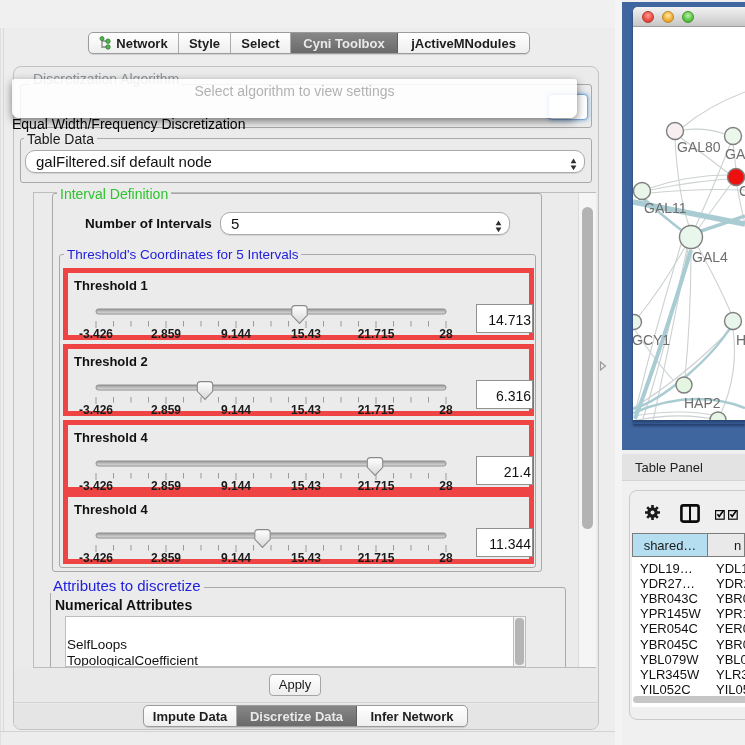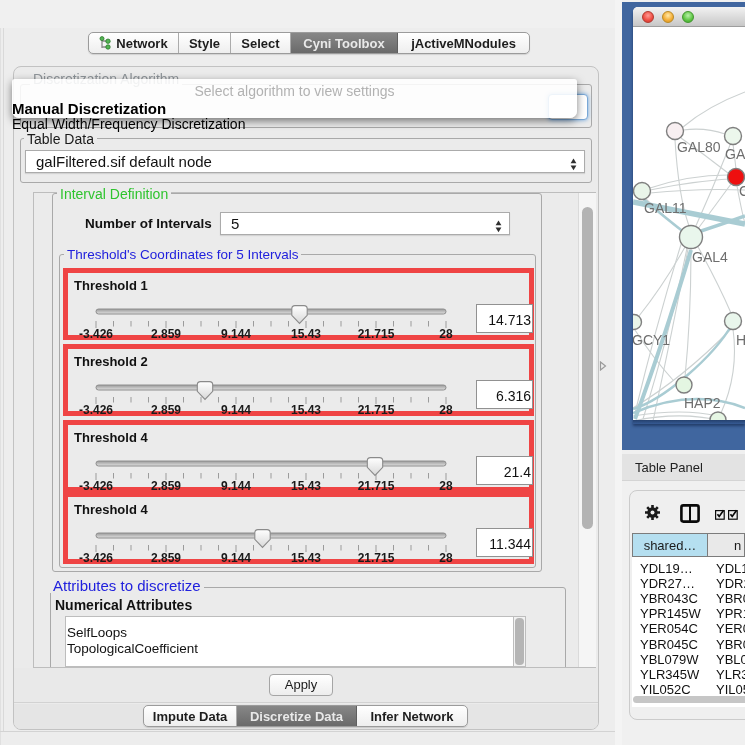--- a/index.html
+++ b/index.html
@@ -13,42 +13,42 @@
 .seg{display:flex;height:22px;border:1px solid #9b9b9b;border-radius:5px;background:linear-gradient(#ffffff,#eeeeee);overflow:hidden;box-shadow:0 1px 1px rgba(0,0,0,0.12)}
 .seg .s{display:flex;align-items:center;justify-content:center;font-size:13px;font-weight:bold;color:#1d1d1d;border-right:1px solid #ababab;white-space:nowrap}
 .seg .s:last-child{border-right:none}
 .seg .sel{background:linear-gradient(#878787,#6a6a6a);color:#e9e9e9;border-right:1px solid #5f5f5f}
 #toptabs{left:88px;top:32px}
 #bottabs{left:143px;top:705px}
 
 #outer{left:13px;top:66px;width:586px;height:664px;background:#ebebeb;border:1px solid #c2c2c2;border-radius:8px;}
 .gbox{position:absolute;border:1px solid #a9a9a9;border-radius:3px}
 .glab{position:absolute;font-size:14px;background:#ebebeb;padding:0 3px;line-height:14px}
-.combo{position:absolute;background:#ffffff;border:1px solid #ababab;border-radius:0;font-size:15px;color:#111;box-shadow:0 1px 1px rgba(0,0,0,0.1)}
+.combo{position:absolute;background:#ffffff;border:1px solid #ababab;border-radius:10px;font-size:15px;color:#111;box-shadow:0 1px 1px rgba(0,0,0,0.1)}
 .combo .cv{position:absolute;left:10px;top:2px}
 .combo .ar{position:absolute;right:7px;top:4px;width:7px;height:16px}
 
 #popup{left:12px;top:79px;width:565px;height:39px;background:rgba(255,255,255,0.87);border-radius:3px 3px 7px 7px;box-shadow:0 3px 8px rgba(0,0,0,0.5);}
 #popup .it1{position:absolute;left:0;top:4px;width:100%;text-align:center;font-size:14px;color:#b2b2b2}
 #popup .it2{position:absolute;left:0;top:21px;font-size:15px;font-weight:bold;color:#000}
 #popup .it3{position:absolute;left:0;top:37px;font-size:14px;color:#000}
 
 #vp{left:33px;top:192px;width:563px;height:476px;background:#ebebeb;border:1px solid #bdbdbd}
 #vsb{left:578px;top:193px;width:18px;height:474px;background:#f5f5f5;border-left:1px solid #dadada}
 #vsb .th{position:absolute;left:3px;top:14px;width:11px;height:322px;background:#b3b3b3;border-radius:6px}
 
 .tbox{position:absolute;left:63px;width:471px;height:72px;background:#ebebeb;border:5px solid #ef4444}
 .tbox .tl{position:absolute;left:6px;top:5px;font-size:13px;font-weight:bold;color:#111}
 .tbox .vf{position:absolute;left:408px;top:31px;width:57px;height:29px;background:#fff;border:1px solid #919191;font-size:14px;color:#111;text-align:right;line-height:30px;padding-right:1px}
 .tbox svg{position:absolute;left:0;top:28px}
 .tick{position:absolute;top:54px;font-size:12px;font-weight:bold;color:#1a1a1a;transform:translateX(-50%)}
 
 .li{font-size:13.5px;color:#111;height:16px;line-height:16px;padding-left:1px;white-space:nowrap}
 
-#apply{left:269px;top:674px;width:64px;height:22px;background:linear-gradient(#ffffff,#ededed);border:1px solid #a5a5a5;border-radius:4px;font-size:13px;color:#1a1a1a;text-align:center;line-height:20px}
+#apply{left:269px;top:674px;width:52px;height:22px;background:linear-gradient(#ffffff,#ededed);border:1px solid #a5a5a5;border-radius:4px;font-size:13px;color:#1a1a1a;text-align:center;line-height:20px}
 
 #bluep{left:622px;top:2px;width:123px;height:448px;background:#40669f}
 #macwin{left:633px;top:7px;width:112px;height:416px;background:#fff;border-radius:5px 0 0 0;box-shadow:0 3px 3px rgba(10,25,60,0.55)}
 #mactitle{position:absolute;left:0;top:0;width:112px;height:20px;background:linear-gradient(#f2f2f2,#c7c7c7);border-radius:5px 0 0 0;border-bottom:1px solid #9e9e9e}
 .tl-btn{position:absolute;top:4px;width:12px;height:12px;border-radius:50%}
 #canvas{position:absolute;left:0;top:21px;width:112px;height:393px;overflow:hidden;background:#fff}
 #tpbar{left:622px;top:454px;width:123px;height:27px;background:#e3e3e3;border-bottom:1px solid #d4d4d4}
 #tpbar .t{position:absolute;left:13px;top:6px;font-size:13px;color:#222}
 #tpanel{left:629px;top:490px;width:124px;height:230px;background:#efefef;border:1px solid #cbcbcb;border-radius:8px 0 0 8px}
 #dtable{left:632px;top:533px;width:113px;height:174px;background:#fff;overflow:hidden}
@@ -90,21 +90,20 @@
   <div class="abs combo" style="left:25px;top:150px;width:560px;height:23px">
     <div class="cv">galFiltered.sif default node</div>
     <svg class="ar" viewBox="0 0 7 16">
         <path d="M3.5 3.5 L6.4 8.3 H0.6 Z" fill="#2f2f2f"></path>
         <path d="M3.5 15.3 L0.6 10.5 H6.4 Z" fill="#2f2f2f"></path>
       </svg>
   </div>
 
   <div class="abs" id="popup">
     <div class="it1">Select algorithm to view settings</div>
-    <div class="it2">Manual Discretization</div>
     <div class="it3">Equal Width/Frequency Discretization</div>
   </div>
 
   <div class="abs" id="vp"></div>
   <div class="abs" id="vsb">
       <div class="th"></div>
     </div>
 
   <div class="abs gbox" style="left:52px;top:193px;width:490px;height:379px"></div>
   <div class="abs glab" style="left:57px;top:187px;color:#2ec42e">Interval Definition</div>
@@ -309,21 +308,21 @@
         <div class="tick" style="left:378px">28</div>
         <div class="vf">11.344</div>
       </div>
     </div>
 
   <div class="abs" style="left:34px;top:193px;width:543px;height:474px;overflow:hidden;pointer-events:none">
     <div class="gbox" style="left:16px;top:394px;width:516px;height:90px"></div>
   </div>
   <div class="abs glab" style="left:50px;top:579px;color:#2121dd;font-size:15px">Attributes to discretize</div>
   <div class="abs" style="left:55px;top:597px;font-size:14px;font-weight:bold;color:#111">Numerical Attributes</div>
-  <div class="abs" style="left:65px;top:616px;width:448px;height:51px;background:#fff;border:1px solid #bdbdbd;overflow:hidden;border-right:none;padding-top:8px">
+  <div class="abs" style="left:65px;top:616px;width:448px;height:51px;background:#fff;border:1px solid #bdbdbd;overflow:hidden;border-right:none;padding-top:20px">
     <div class="li">SelfLoops</div>
       <div class="li">TopologicalCoefficient</div>
   </div>
   <div class="abs" style="left:513px;top:616px;width:13px;height:51px;background:#f2f2f2;border:1px solid #bdbdbd">
     <div class="abs" style="left:1px;top:1px;width:9px;height:47px;background:#b5b5b5;border-radius:4px"></div>
   </div>
 
   <div class="abs" style="left:14px;top:668px;width:584px;height:35px;background:#e9e9e9;border-bottom:1px solid #d2d2d2"></div>
   <div class="abs" id="apply">Apply</div>
   <div class="abs" style="left:14px;top:704px;width:584px;height:25px;background:#e5e5e5;border-radius:0 0 7px 7px"></div>

